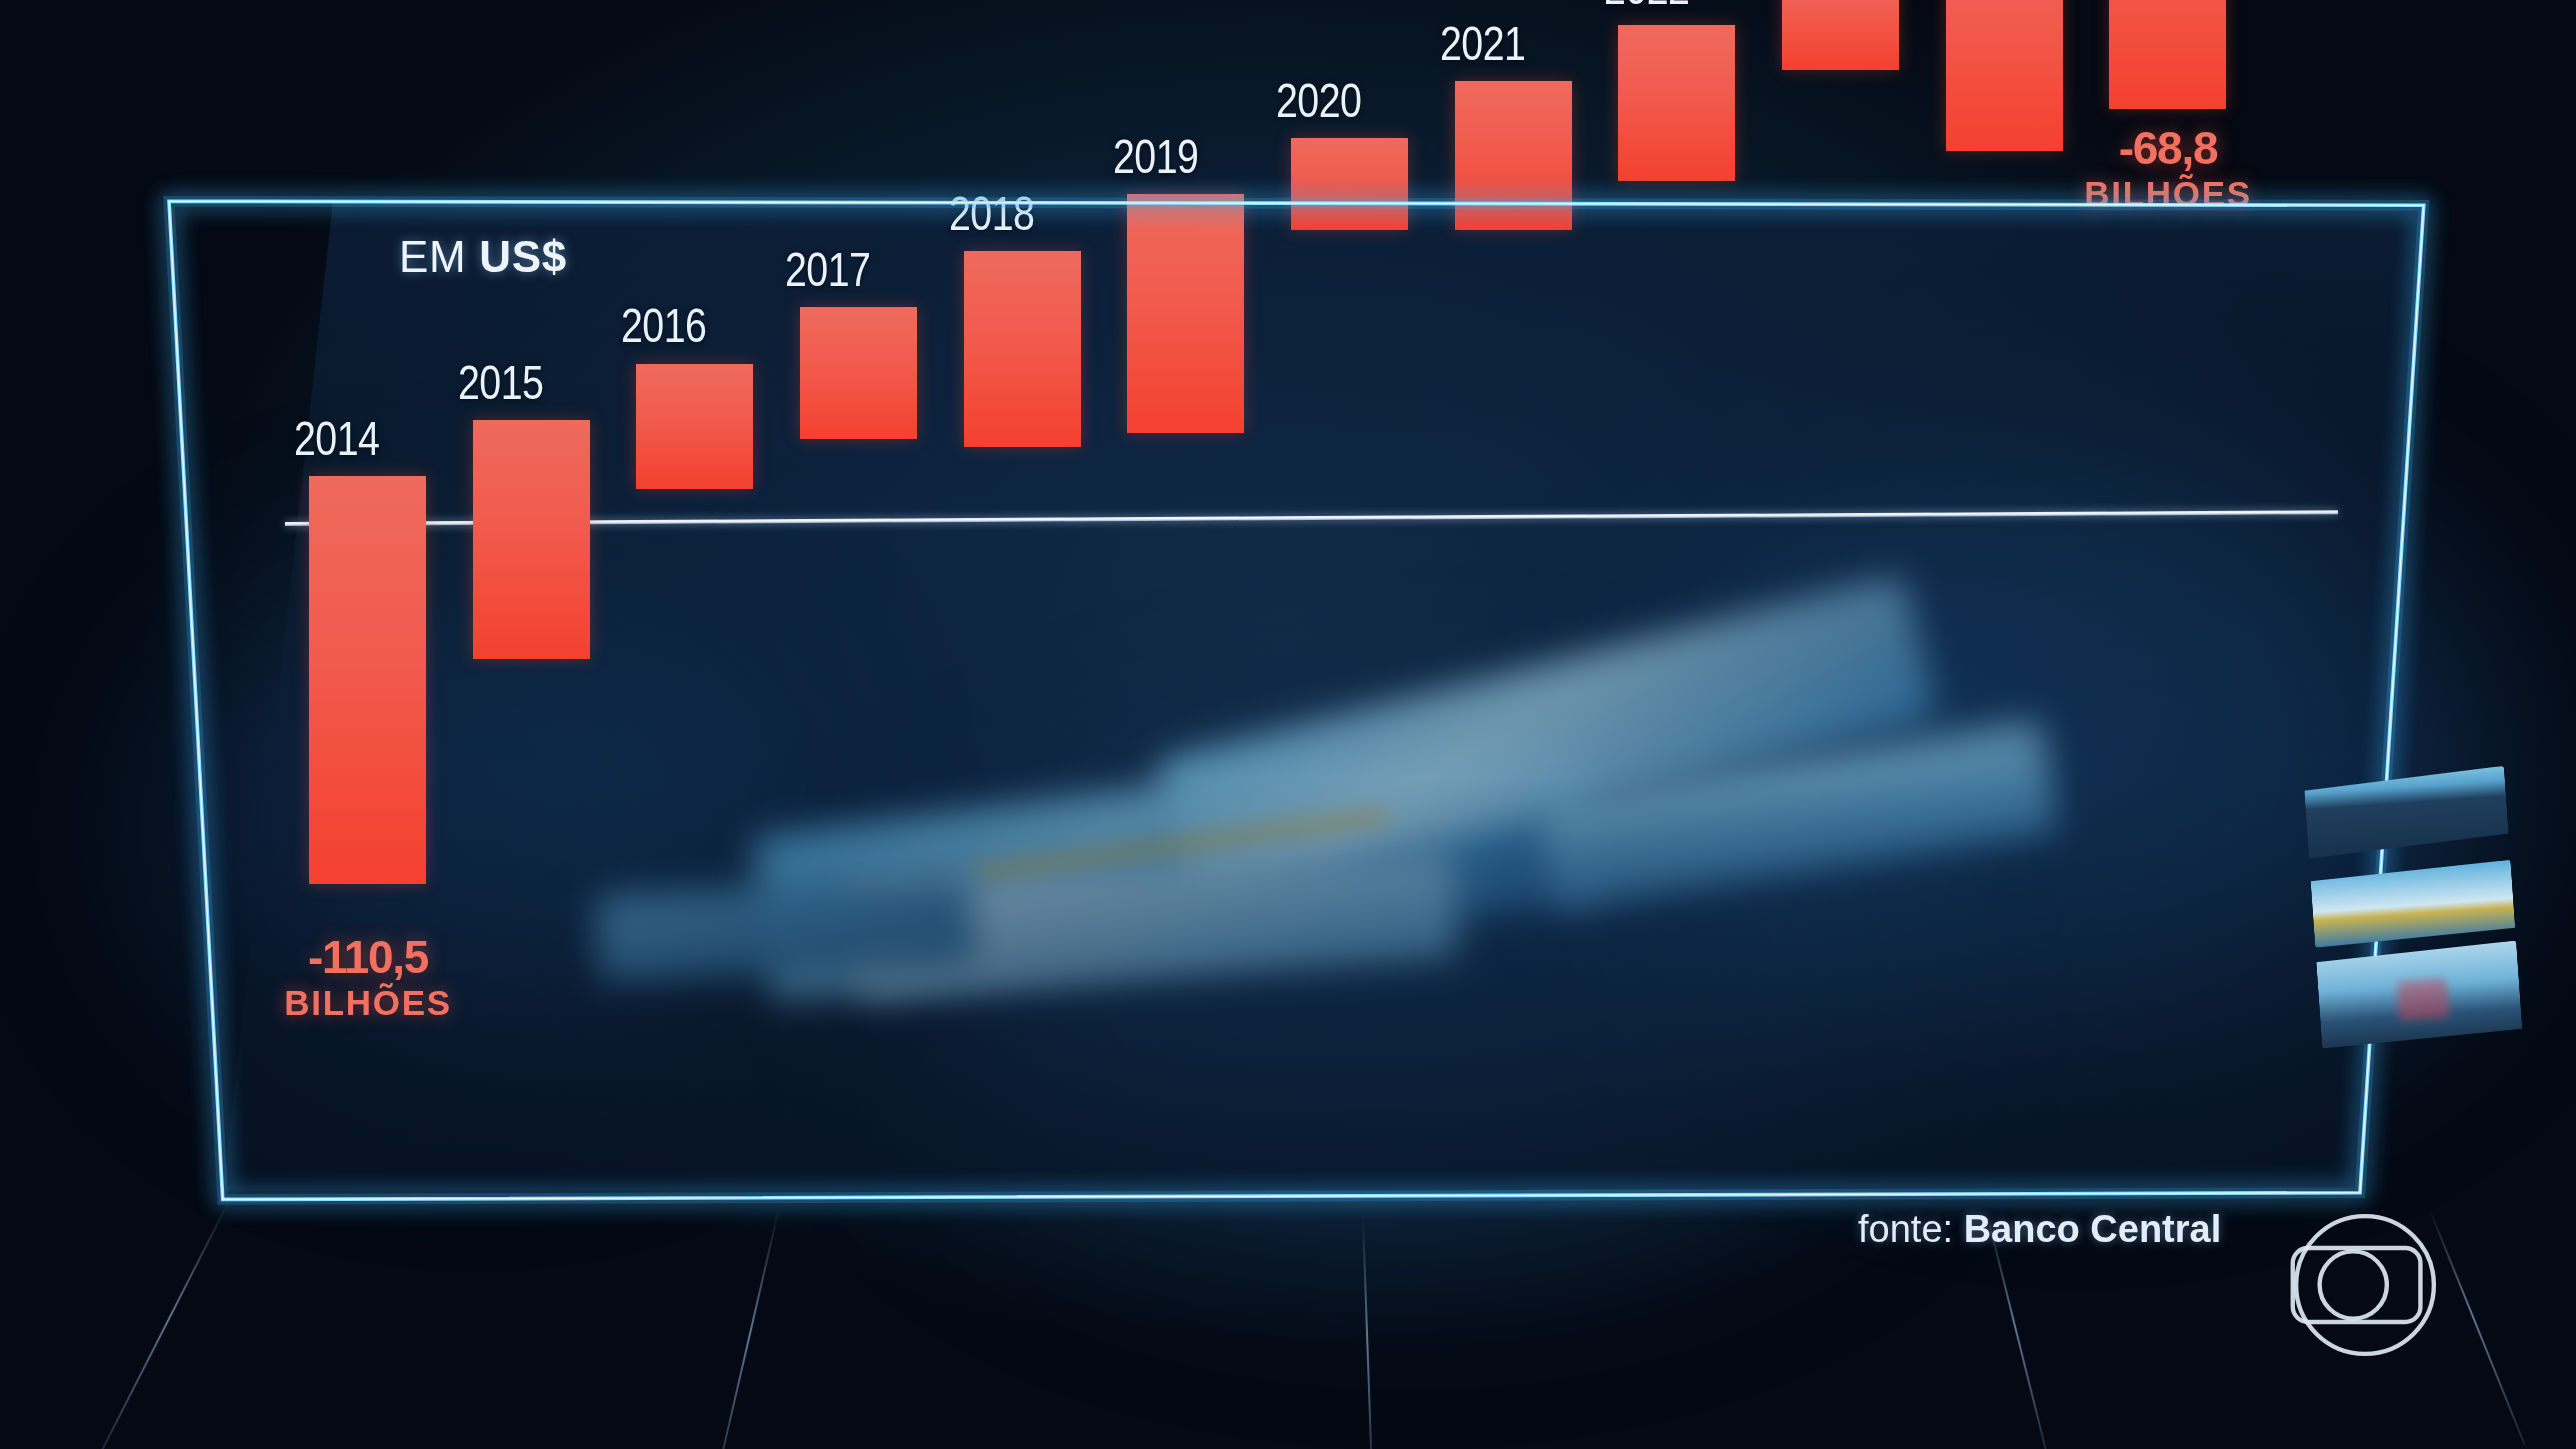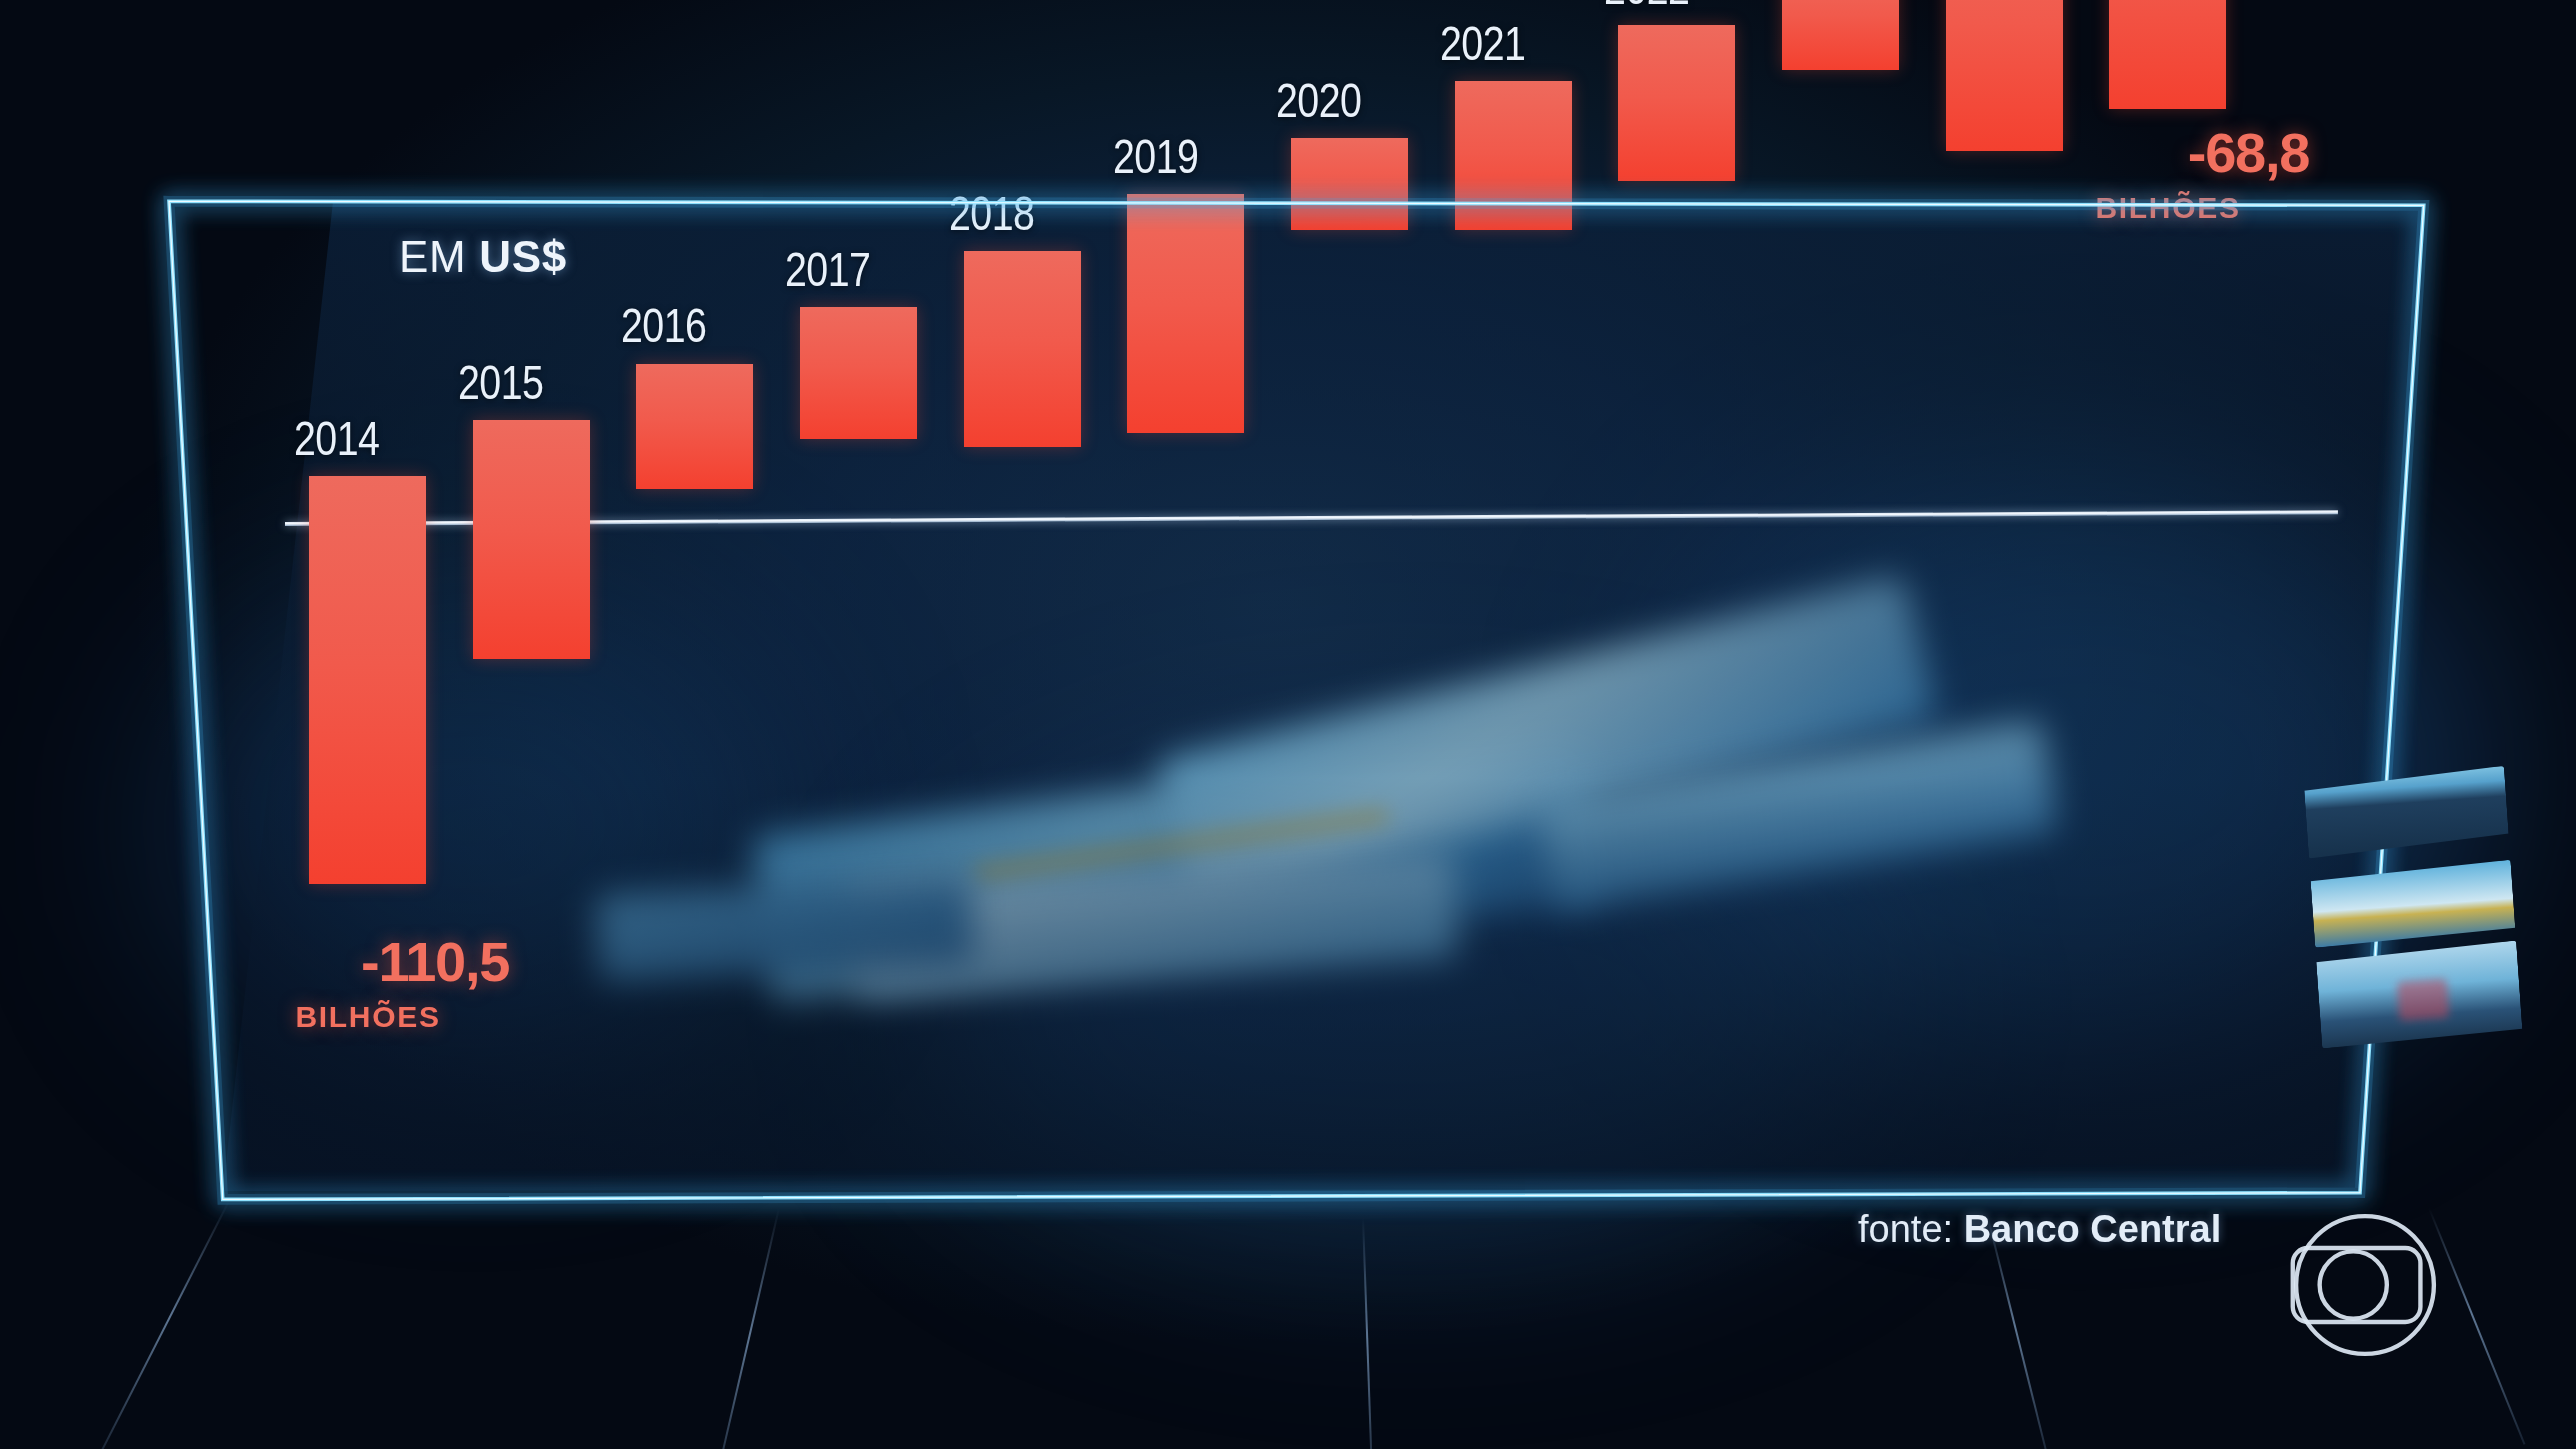--- a/index.html
+++ b/index.html
@@ -77,22 +77,22 @@
   .yearlbl{position:absolute;font-size:48px;color:#e9f1fa;letter-spacing:-0.7px;
            transform:scaleX(.82);transform-origin:left bottom;white-space:nowrap;
            text-shadow:0 1.3px 6.7px rgba(0,0,0,.6);}
 
   .bar{position:absolute;top:0;
        background:linear-gradient(180deg,#ee6a5d 0%,#f15a4c 46%,#f4402f 100%);
        box-shadow:0 0 16px rgba(240,70,50,.30);}
 
   .vallbl{position:absolute;color:#f2705f;text-align:center;white-space:nowrap;
           text-shadow:0 0 17.4px rgba(240,80,60,.55);}
-  .vallbl .num{display:block;font-size:56px;font-weight:bold;letter-spacing:-1.3px;line-height:.96;text-align:right;}
-  .vallbl .unit{display:block;font-size:30px;font-weight:bold;letter-spacing:1.7px;margin-top:11px;}
+  .vallbl .num{display:block;font-size:46px;font-weight:bold;letter-spacing:-1.3px;line-height:.96;}
+  .vallbl .unit{display:block;font-size:35px;font-weight:bold;letter-spacing:1.7px;margin-top:4px;}
 
   
   #stack{position:absolute;left:2313px;top:765px;width:221px;height:295px;transform:rotate(-4deg);}
   .bill{position:absolute;left:0;border-radius:3.4px;}
   .b1{top:6.7px;width:201px;height:79px;background:linear-gradient(180deg,#7cc0e0 0%,#56a1cc 18%,#1f3f5e 38%,#16314b 100%);
       clip-path:polygon(0 14%,100% 0,100% 86%,0 100%);}
   .b2{top:101px;width:201px;height:74px;background:linear-gradient(180deg,#5fb2dc 0%,#cfe7f2 52%,#c8b252 64%,#3b7aa6 100%);
       clip-path:polygon(0 10%,100% 0,100% 92%,0 100%);}
   .b3{top:182px;width:201px;height:94px;background:linear-gradient(180deg,#aed6ec 0%,#6fb3d8 40%,#2a5277 72%,#1b3650 100%);
       clip-path:polygon(0 8%,100% 0,100% 94%,0 100%);}

